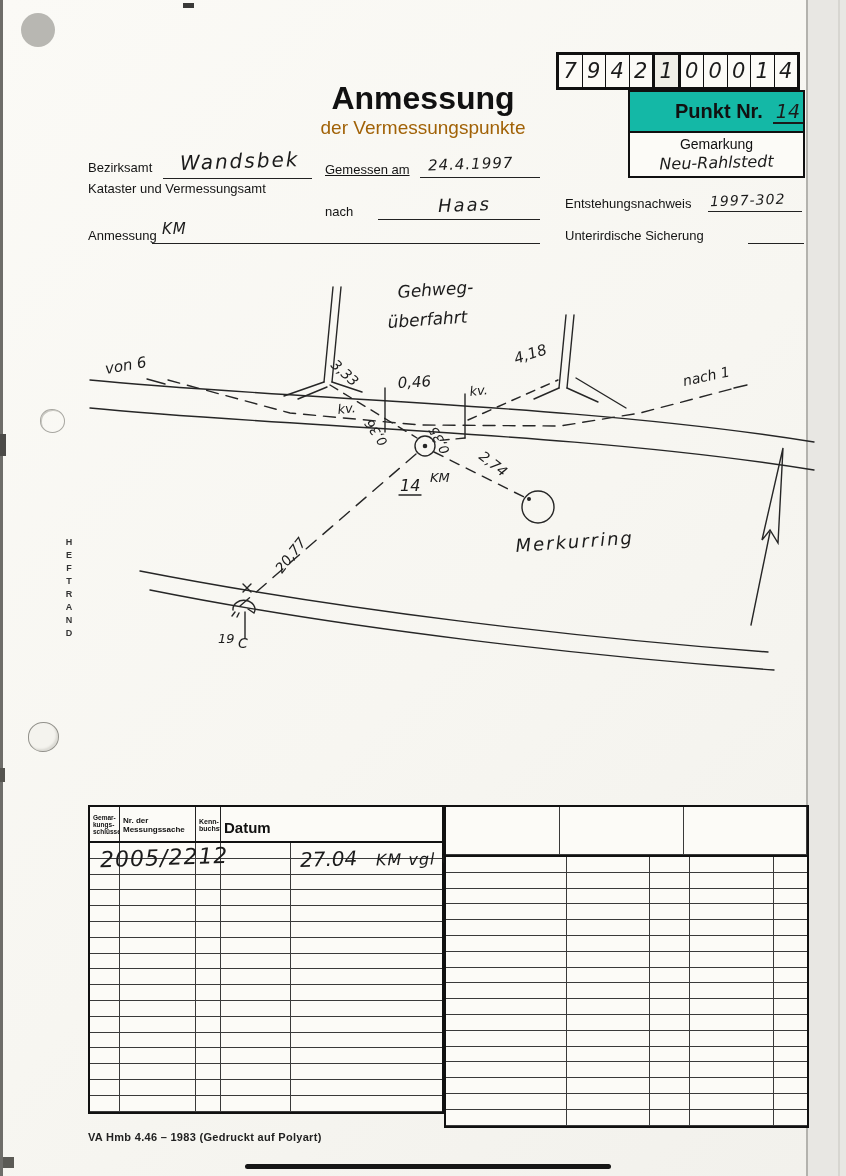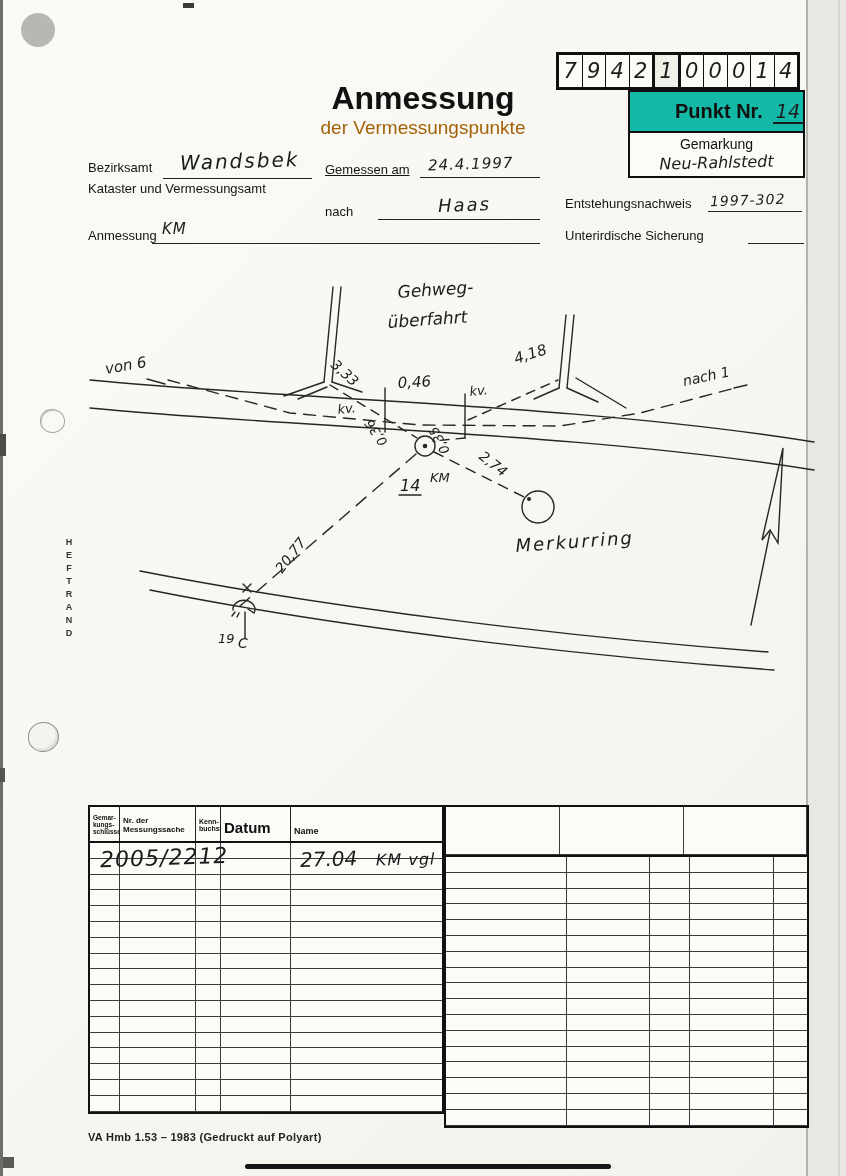--- a/index.html
+++ b/index.html
@@ -193,23 +193,20 @@
         <div>Nr. der</div>
         <div>Messungssache</div>
       </div>
       <div class="thead-cell" style="font-size:7px;justify-content:center;">
         <div>Kenn-</div>
         <div>buchst.</div>
       </div>
       <div class="thead-cell" style="font-size:15px;">
         <div style="margin-bottom:4px;">Datum</div>
       </div>
-      <div class="thead-cell" style="font-size:9px;">
-        <div style="margin-bottom:4px;">Name</div>
-      </div>
     </div>
     <div class="gridbody" style="grid-template-columns:30px 76px 25px 70px 151px;grid-auto-rows:15.8px;">
         <div class="tcell"></div>
         <div class="tcell"></div>
         <div class="tcell"></div>
         <div class="tcell"></div>
         <div class="tcell"></div>
         <div class="tcell"></div>
         <div class="tcell"></div>
         <div class="tcell"></div>
@@ -385,14 +382,14 @@
         <div class="tcell"></div>
         <div class="tcell"></div>
         <div class="tcell"></div>
         <div class="tcell"></div>
         <div class="tcell"></div>
         <div class="tcell"></div>
         <div class="tcell"></div>
       </div>
   </div>
 
-  <div class="abs" style="left:88px;top:1131px;font-size:11px;font-weight:bold;color:#222;letter-spacing:0.3px;">VA Hmb 1.53 – 1983 (Gedruckt auf Polyart)</div>
+  <div class="abs" style="left:88px;top:1131px;font-size:11px;font-weight:bold;color:#222;letter-spacing:0.3px;">VA Hmb 4.46 – 1983 (Gedruckt auf Polyart)</div>
 </div>
 
 </body></html>

